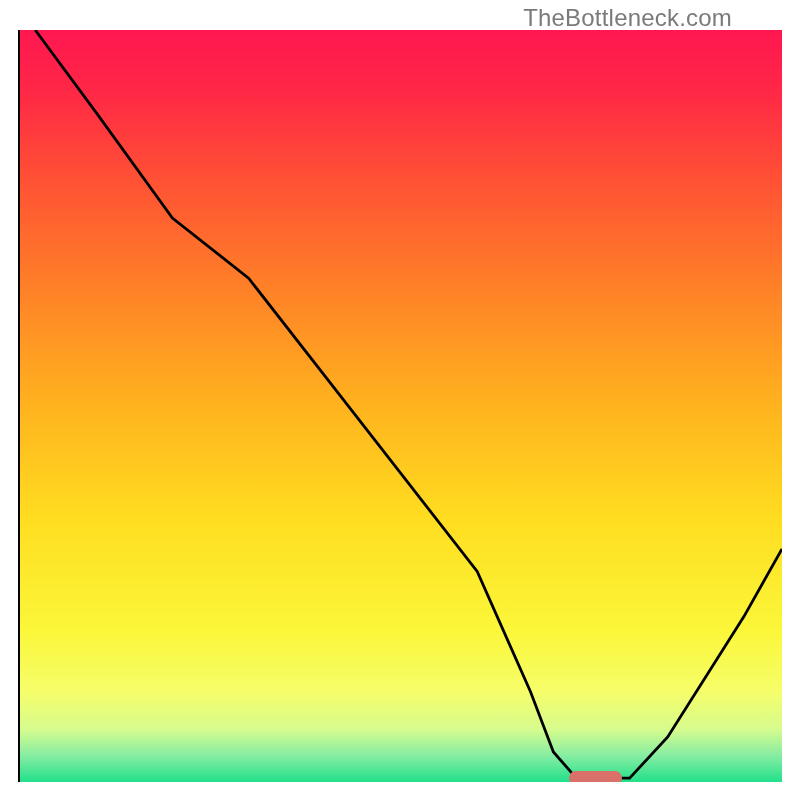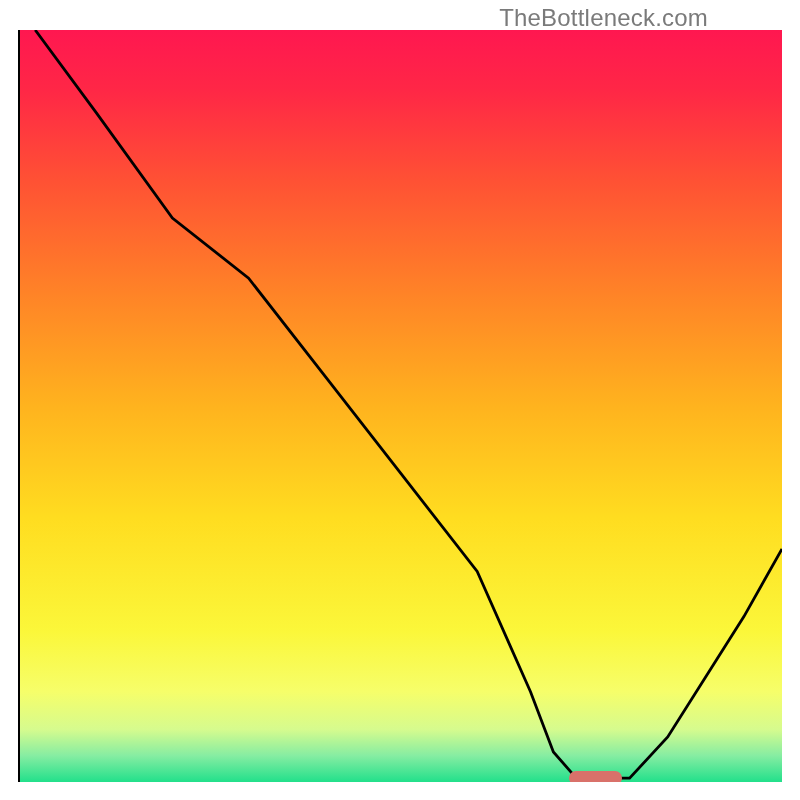--- a/index.html
+++ b/index.html
@@ -8,20 +8,21 @@
     width: 800px;
     height: 800px;
     background: #ffffff;
     font-family: Arial, Helvetica, sans-serif;
     overflow: hidden;
   }
   .container {
     position: relative;
     width: 720px;
     height: 800px;
+    padding-left: 24px;
   }
   .watermark {
     position: absolute;
     top: 4px;
     right: 12px;
     color: #7a7a7a;
     font-size: 24px;
     font-weight: 500;
     letter-spacing: 0.2px;
     z-index: 5;

